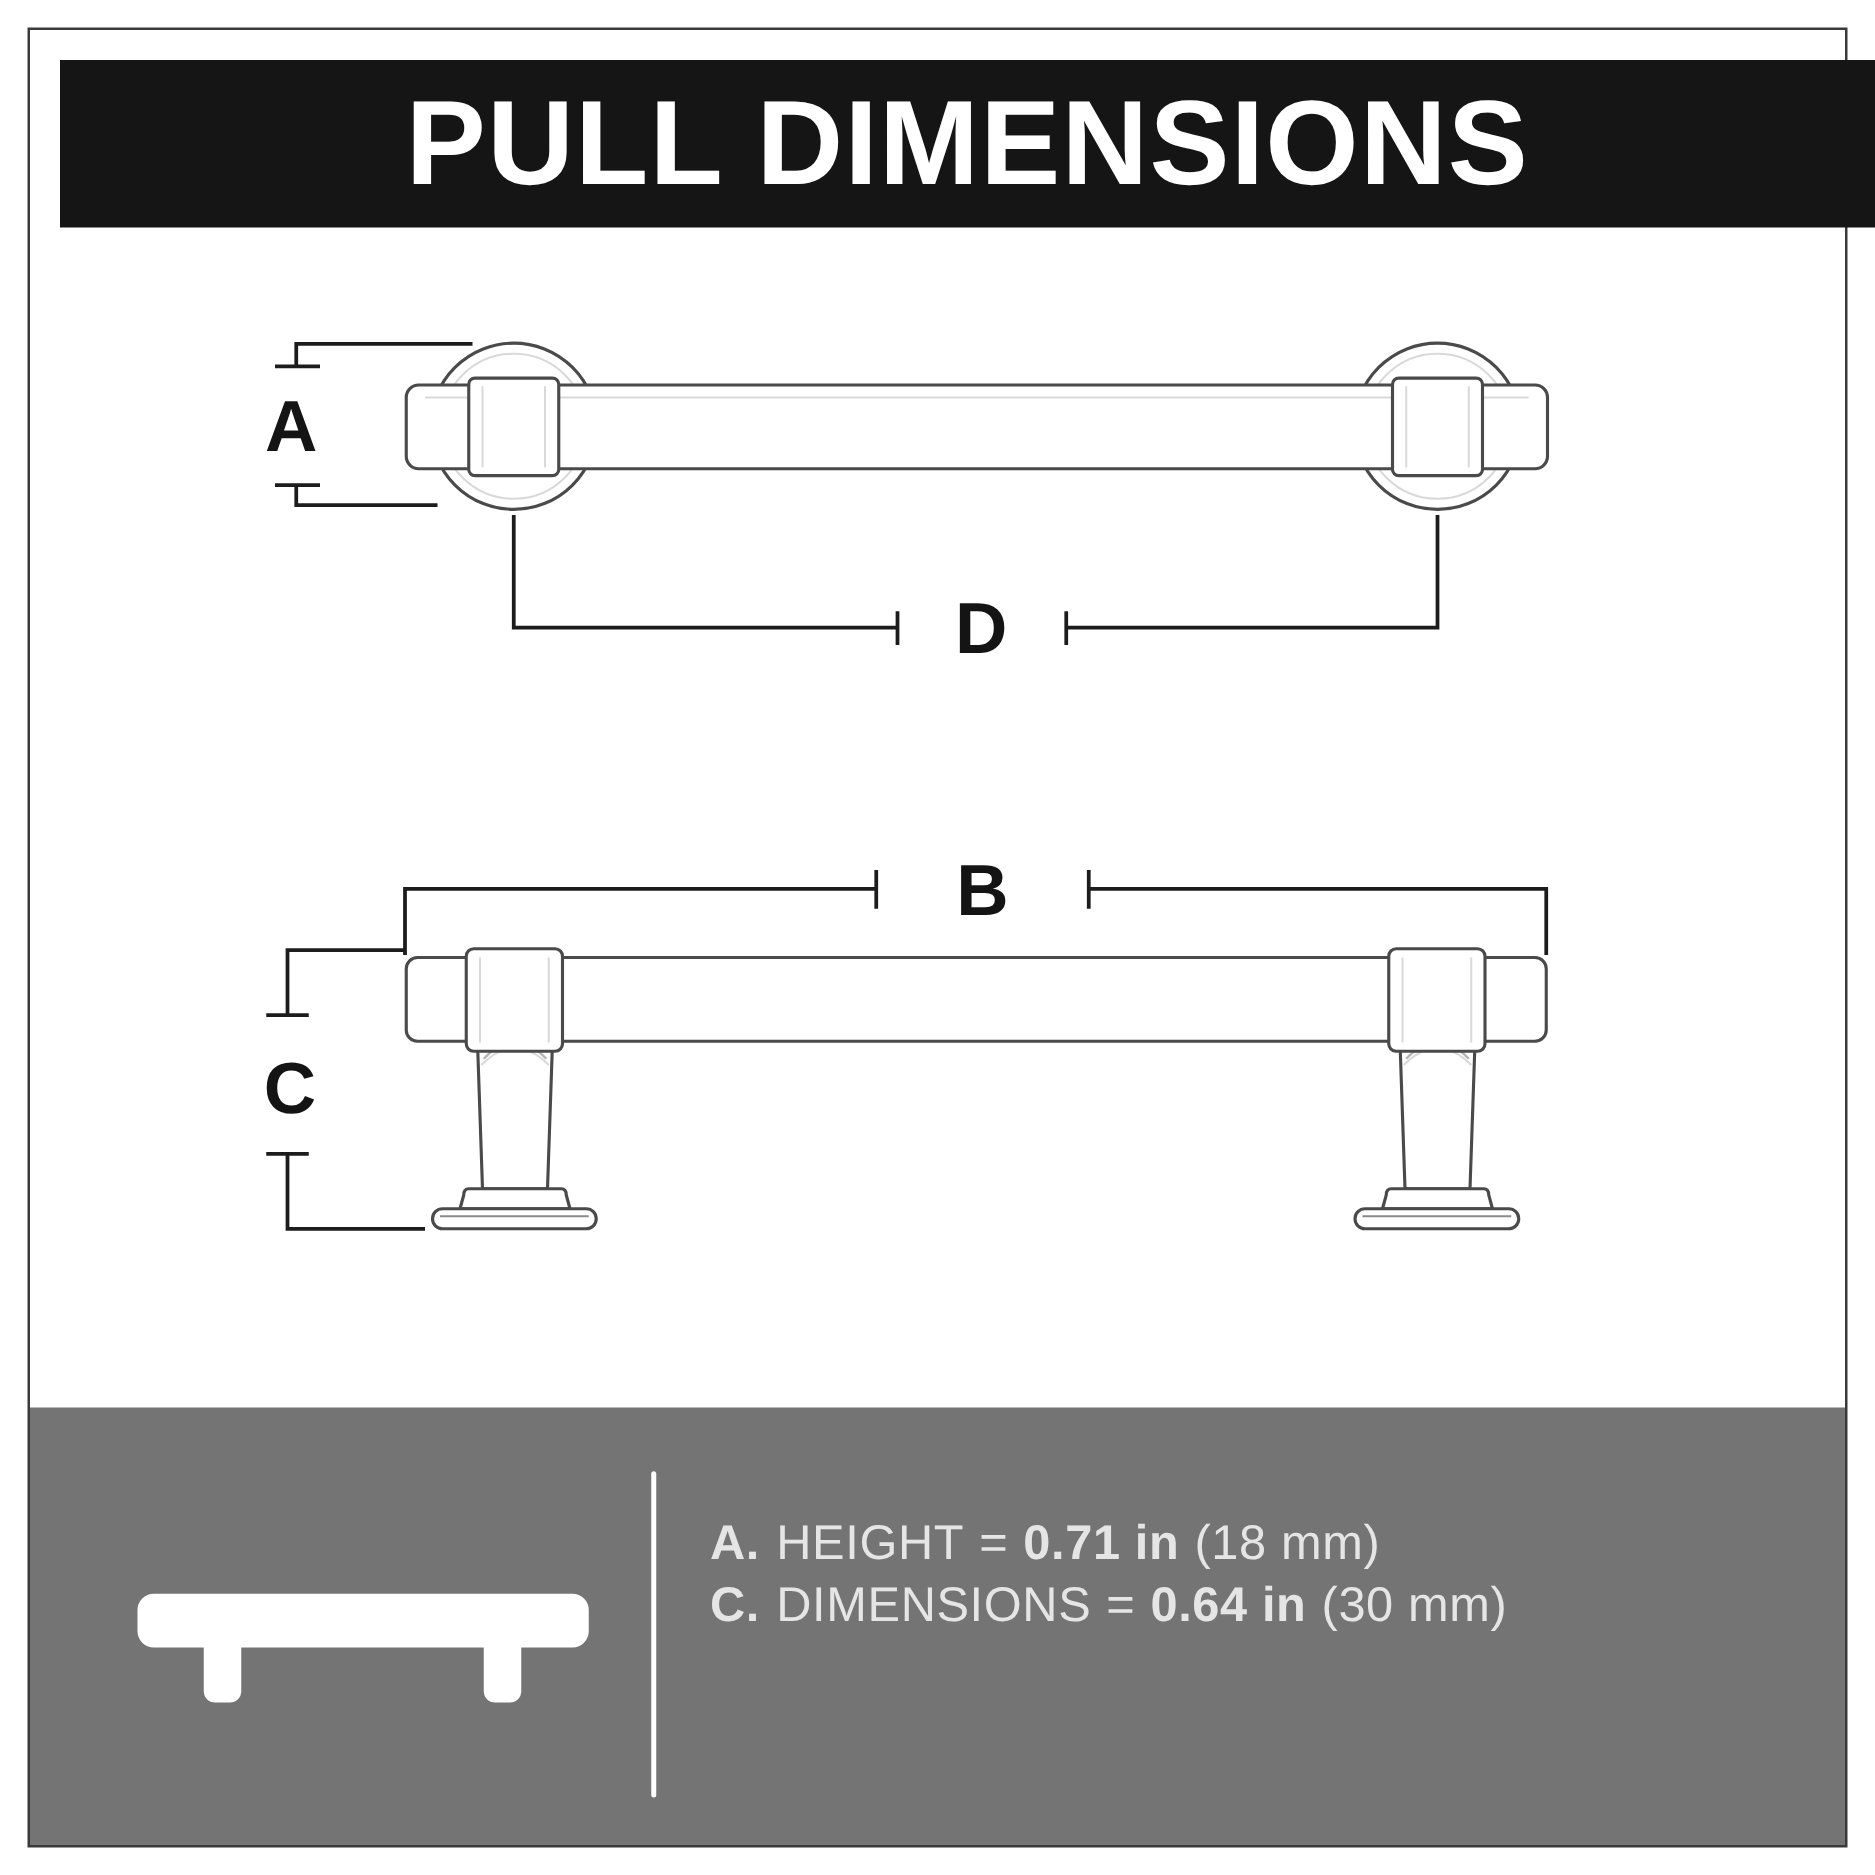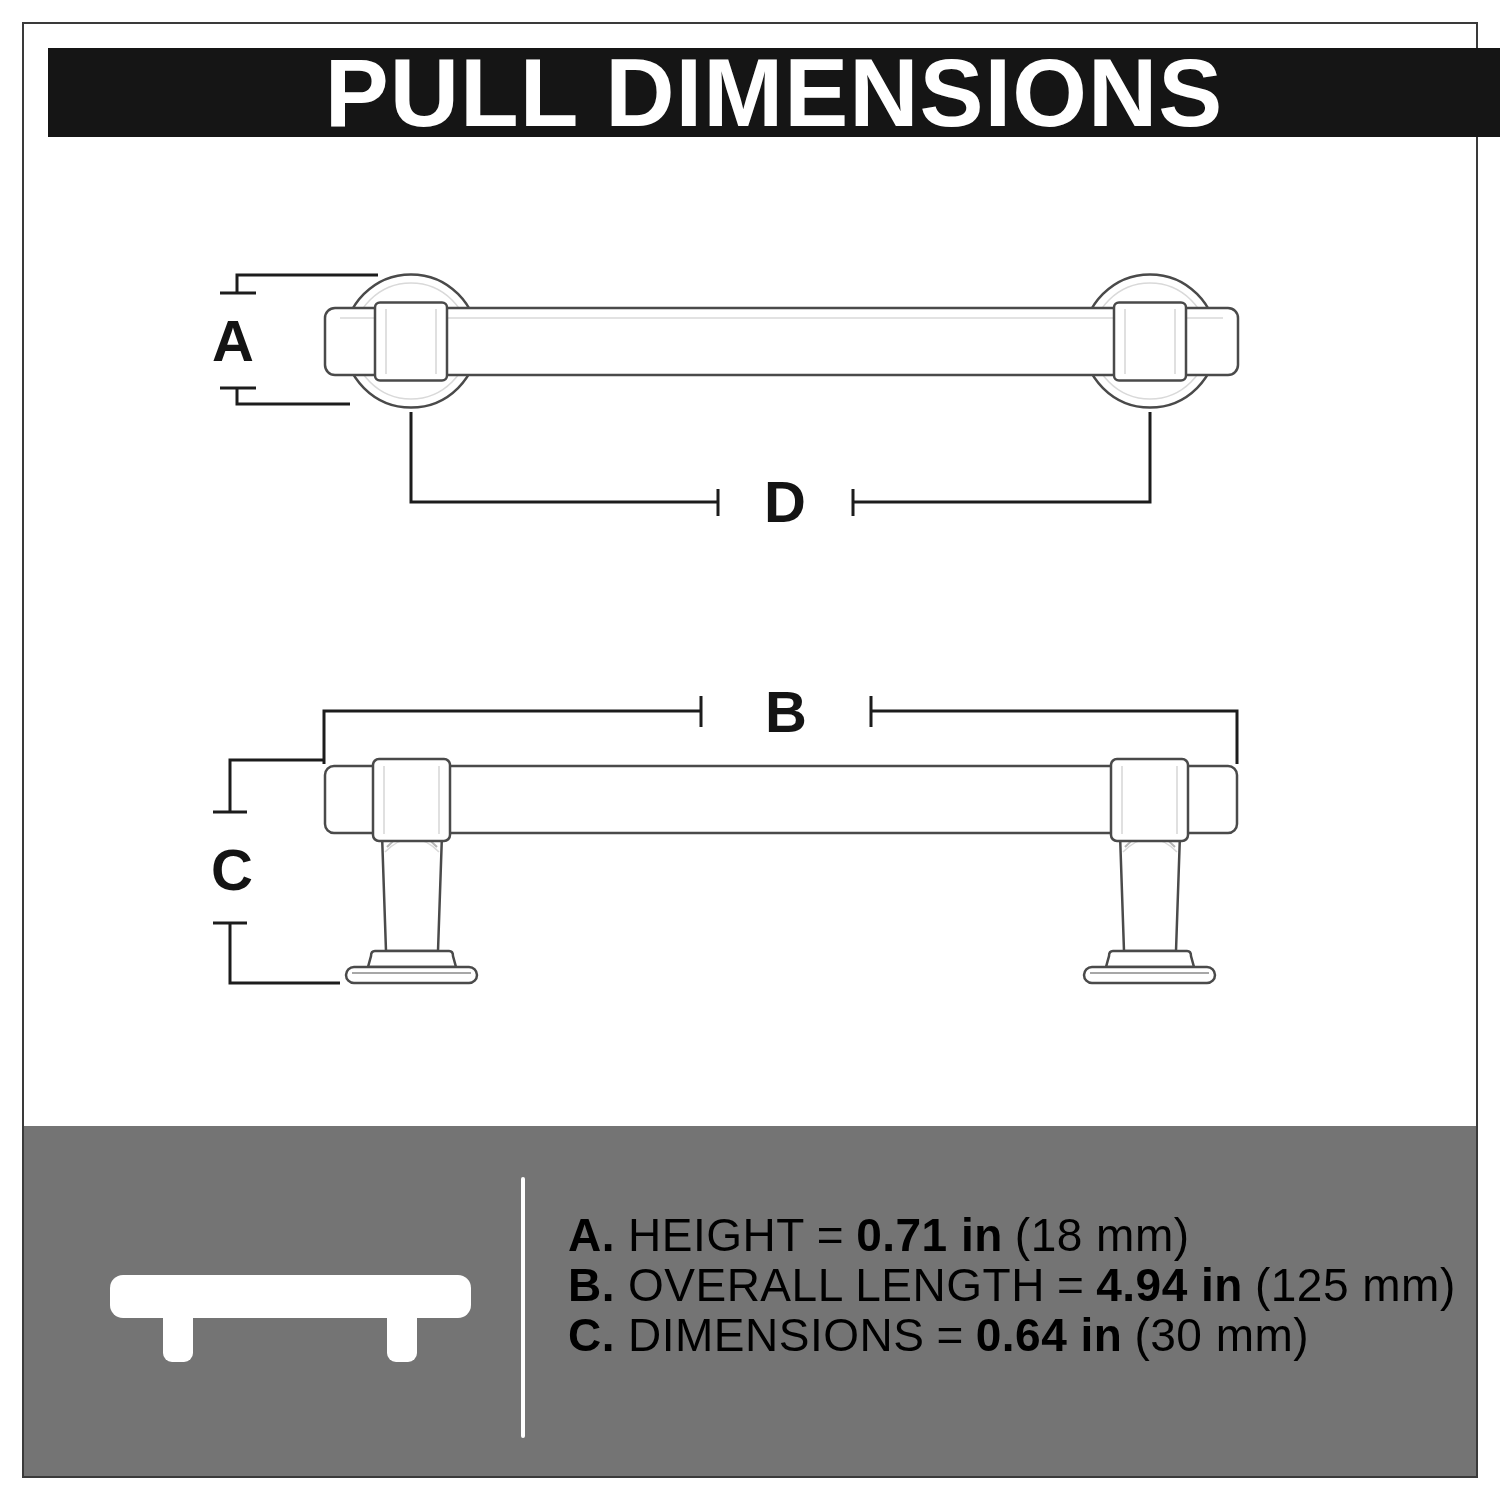--- a/index.html
+++ b/index.html
@@ -5,21 +5,21 @@
   html,body{margin:0;padding:0;}
   body{
     width:1500px;height:1500px;position:relative;background:#ffffff;
     font-family:"Liberation Sans",sans-serif;overflow:hidden;
   }
   .frame{
     position:absolute;left:22px;top:22px;width:1456px;height:1456px;
     border:2px solid #3a3a3a;box-sizing:border-box;background:#ffffff;
   }
   .title-bar{
-    position:absolute;left:24px;top:24px;width:1452px;height:89px;
+    position:absolute;left:24px;top:24px;width:1452px;height:134px;
     background:#151515;display:flex;align-items:center;justify-content:center;
   }
   .title-bar .title{
     color:#ffffff;font-size:96px;font-weight:700;letter-spacing:1px;
     white-space:nowrap;line-height:1;
   }
   svg.drawings{position:absolute;left:24px;top:138px;width:1452px;height:988px;}
 
   
   .outline{fill:#ffffff;stroke:#4a4a4a;stroke-width:2.5;}
@@ -43,22 +43,22 @@
     position:absolute;top:188px;width:30px;height:48px;background:#ffffff;
     border-radius:0 0 9px 9px;
   }
   .sil-leg.leg1{left:139px;}
   .sil-leg.leg2{left:363px;}
   .divider{
     position:absolute;left:497px;top:51px;width:4px;height:261px;
     background:#ffffff;border-radius:2px;
   }
   .specs{
-    position:absolute;left:544px;top:84px;color:#000000;
-    font-size:46px;line-height:50px;white-space:nowrap;
+    position:absolute;left:544px;top:84px;color:#e5e5e5;
+    font-size:39px;line-height:50px;white-space:nowrap;
   }
   .spec-row{letter-spacing:0.5px;}
   .spec-letter{font-weight:700;margin-right:13px;}
   .spec-label{font-weight:400;}
   .spec-eq{font-weight:400;margin:0 12px;}
   .spec-value{font-weight:700;margin-right:12px;}
   .spec-metric{font-weight:400;}
 </style>
 </head>
 <body>
@@ -134,19 +134,16 @@
     <div class="sil-leg leg1"></div>
     <div class="sil-leg leg2"></div>
   </div>
   <div class="divider"></div>
 
   <div class="specs">
     <div class="spec-row">
       <span class="spec-letter">A.</span><span class="spec-label">HEIGHT</span><span class="spec-eq">=</span><span class="spec-value">0.71 in</span><span class="spec-metric">(18 mm)</span>
     </div>
     <div class="spec-row">
-      <span class="spec-letter">B.</span><span class="spec-label">OVERALL LENGTH</span><span class="spec-eq">=</span><span class="spec-value">4.94 in</span><span class="spec-metric">(125 mm)</span>
-    </div>
-    <div class="spec-row">
       <span class="spec-letter">C.</span><span class="spec-label">DIMENSIONS</span><span class="spec-eq">=</span><span class="spec-value">0.64 in</span><span class="spec-metric">(30 mm)</span>
     </div>
   </div>
 </div>
 
 </body></html>

